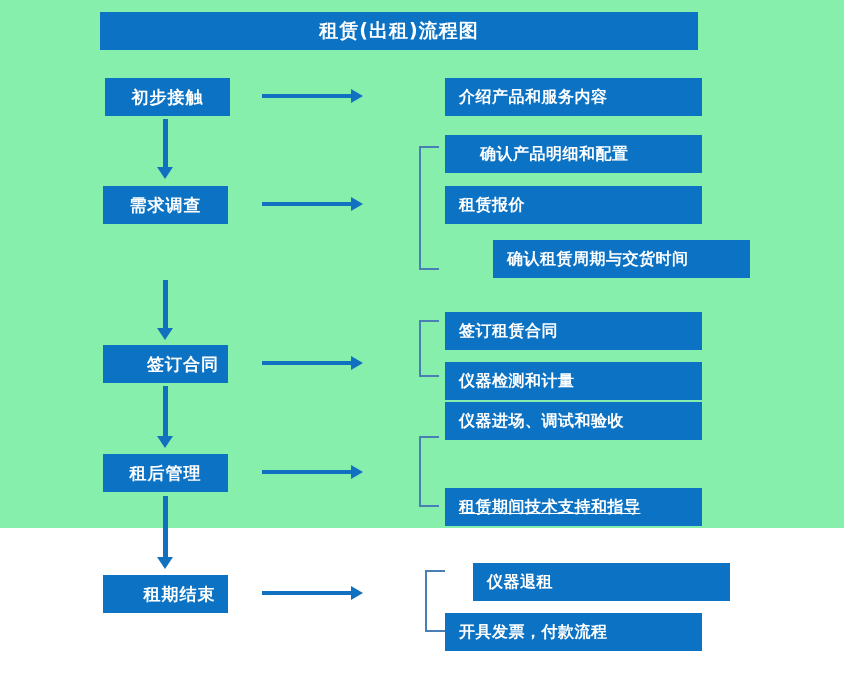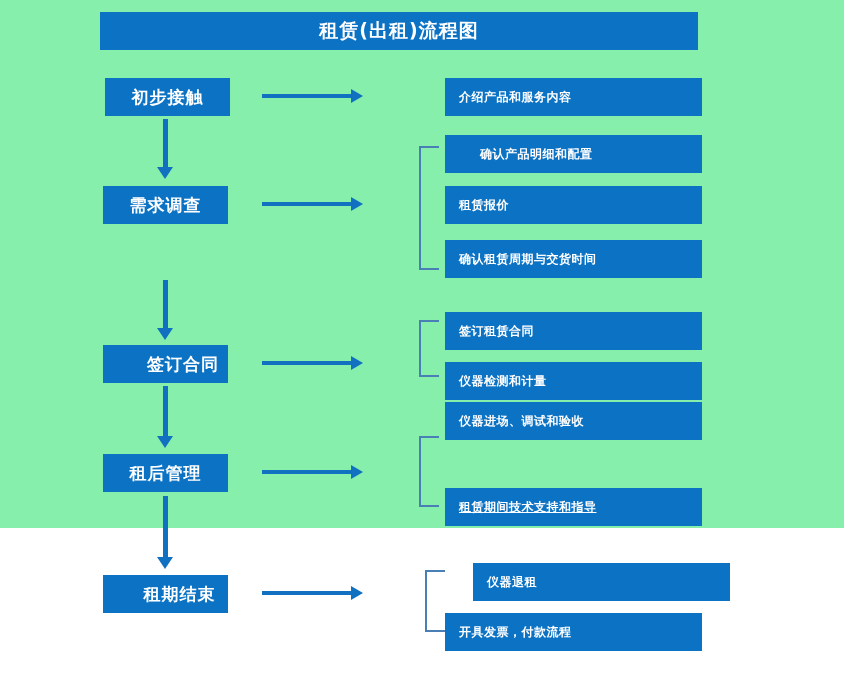--- a/index.html
+++ b/index.html
@@ -50,21 +50,21 @@
   }
 
   
   .detail-box {
     position: absolute;
     left: 445px;
     width: 257px;
     height: 38px;
     background: #0B72C4;
     color: #ffffff;
-    font-size: 12px;
+    font-size: 16px;
     font-weight: bold;
     display: flex;
     align-items: center;
     padding-left: 14px;
     letter-spacing: 0.5px;
   }
 
   
   .h-arrow {
     position: absolute;
@@ -194,21 +194,21 @@
   <div class="bracket" style="left:419px; top:436px; height:71px;"></div>
 
   <div class="bracket" style="left:425px; top:570px; height:62px;"></div>
 
   <div class="detail-box" style="top:78px;">介绍产品和服务内容</div>
 
   <div class="detail-box" style="top:135px;padding-left:35px;">确认产品明细和配置</div>
 
   <div class="detail-box" style="top:186px;">租赁报价</div>
 
-  <div class="detail-box" style="top:240px;">确认租赁周期与交货时间</div>
+  <div class="detail-box" style="top:240px;margin-left:48px;">确认租赁周期与交货时间</div>
 
   <div class="detail-box" style="top:312px;">签订租赁合同</div>
 
   <div class="detail-box" style="top:362px;">仪器检测和计量</div>
 
   <div class="detail-box" style="top:402px;">仪器进场、调试和验收</div>
 
   <div class="detail-box" style="top:488px;text-decoration:underline;">租赁期间技术支持和指导</div>
 
   <div class="detail-box" style="top:563px;margin-left:28px;">仪器退租</div>

